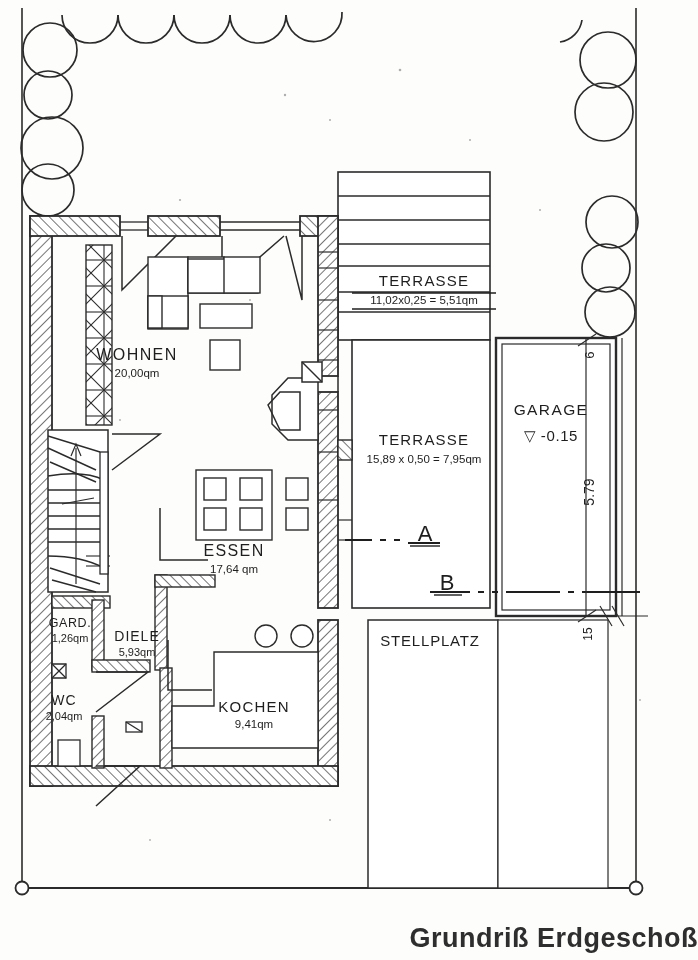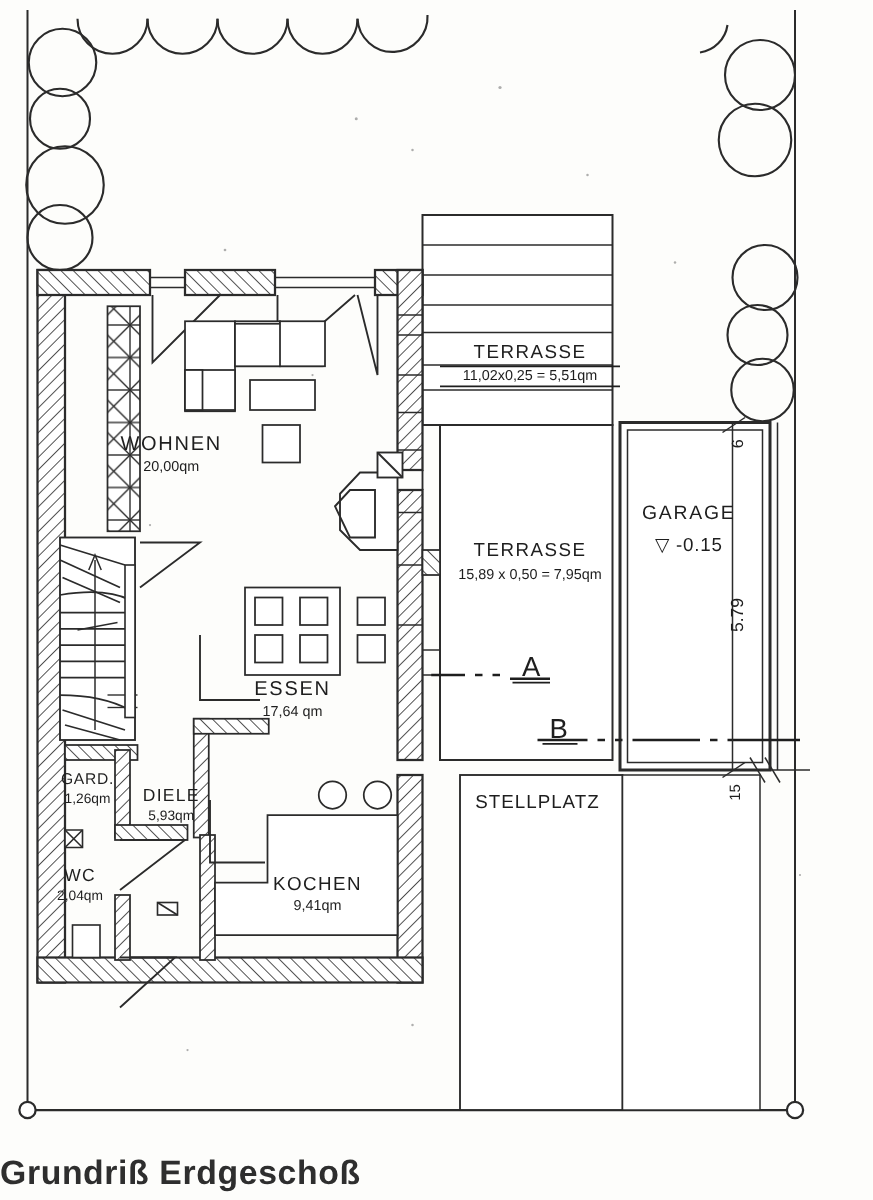--- a/index.html
+++ b/index.html
@@ -27,21 +27,21 @@
     top: 0;
     width: 698px;
     height: 960px;
     display: block;
   }
   .caption-wrap {
     position: absolute;
     left: 0;
     bottom: 6px;
     width: 698px;
-    text-align: left;
+    text-align: right;
   }
   .caption-text {
     font-family: "Liberation Sans", sans-serif;
     font-weight: bold;
     font-size: 27px;
     letter-spacing: 0.5px;
     color: #2e2e2e;
   }
 </style>
 </head>

